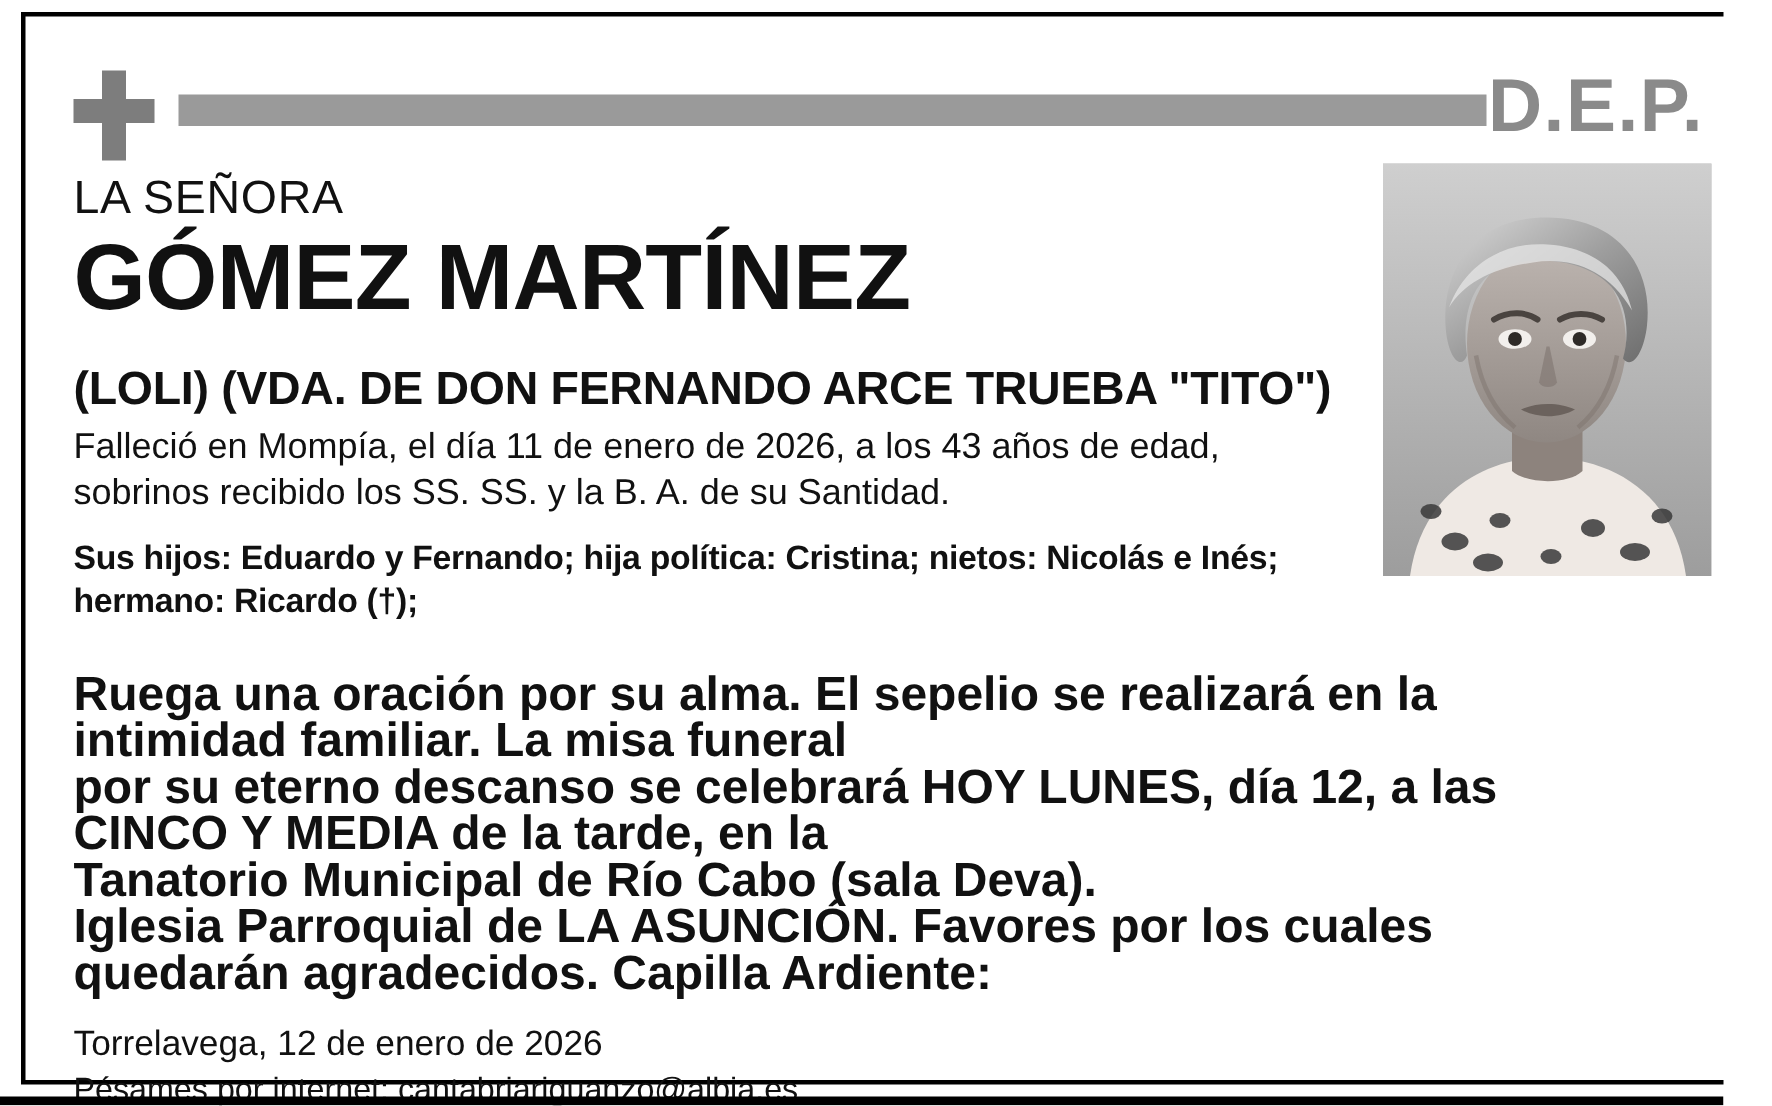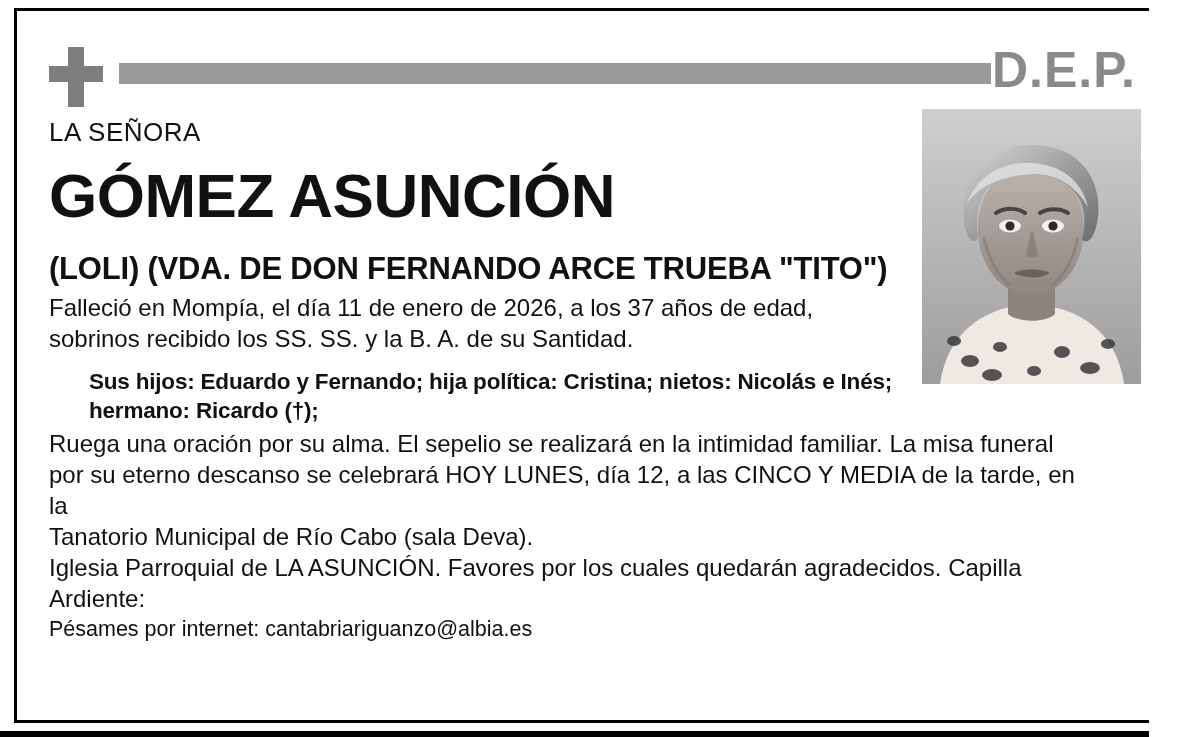--- a/index.html
+++ b/index.html
@@ -90,24 +90,24 @@
 
   
   .body-col {
     position: absolute;
     left: 32px;
     top: 104px;
     width: 855px;
     color: #111111;
   }
   .la-senora {
-    font-size: 26px;
+    font-size: 31px;
     letter-spacing: 0.5px;
     line-height: 34px;
-    margin-bottom: 14px;
+    margin-bottom: 4px;
     font-weight: 400;
   }
   .name {
     font-size: 62px;
     font-weight: bold;
     line-height: 66px;
     letter-spacing: -0.5px;
     margin: 0;
   }
   .name .line2 {
@@ -125,27 +125,26 @@
     font-size: 24px;
     line-height: 31px;
     font-weight: 400;
   }
   .family {
     margin-top: 13px;
     font-size: 22.5px;
     font-weight: bold;
     line-height: 29px;
     letter-spacing: -0.2px;
-    margin-left: 40px;
   }
   .prayer {
-    margin-top: 3px;
-    font-size: 24px;
+    margin-top: 32px;
+    font-size: 32px;
     line-height: 31px;
-    font-weight: 400;
+    font-weight: 700;
     width: 1040px;
   }
   .place-date {
     margin-top: 16px;
     font-size: 23.5px;
     line-height: 31px;
     font-weight: 400;
   }
   .condolences {
     font-size: 21.5px;
@@ -191,41 +190,42 @@
           <div class="h"></div>
         </div>
         <div class="rule"></div>
         <div class="dep">D.E.P.</div>
       </div>
 
       <div class="body-col">
         <div class="la-senora">LA SEÑORA</div>
 
         <div class="name">
-          <span class="line2">GÓMEZ ASUNCIÓN</span>
+          <span class="line2">GÓMEZ MARTÍNEZ</span>
         </div>
 
         <div class="alias">(LOLI) (VDA. DE DON FERNANDO ARCE TRUEBA "TITO")</div>
 
         <div class="died">
-          <div>Falleció en Mompía, el día 11 de enero de 2026, a los 37 años de edad,</div>
+          <div>Falleció en Mompía, el día 11 de enero de 2026, a los 43 años de edad,</div>
           <div>sobrinos recibido los SS. SS. y la B. A. de su Santidad.</div>
         </div>
 
         <div class="family">
           <div>Sus hijos: Eduardo y Fernando; hija política: Cristina; nietos: Nicolás e Inés; hermano: Ricardo (†);</div>
         </div>
 
         <div class="prayer">
           <div>Ruega una oración por su alma. El sepelio se realizará en la intimidad familiar. La misa funeral</div>
           <div>por su eterno descanso se celebrará HOY LUNES, día 12, a las CINCO Y MEDIA de la tarde, en la</div>
           <div>Tanatorio Municipal de Río Cabo (sala Deva).</div>
           <div>Iglesia Parroquial de LA ASUNCIÓN. Favores por los cuales quedarán agradecidos. Capilla Ardiente:</div>
         </div>
 
+        <div class="place-date">Torrelavega, 12 de enero de 2026</div>
         <div class="condolences">Pésames por internet: cantabriariguanzo@albia.es</div>
       </div>
 
       <div class="photo">
         <svg viewBox="0 0 219 275" preserveAspectRatio="xMidYMid slice">
           <defs>
             <linearGradient id="bg" x1="0" y1="0" x2="0" y2="1">
               <stop offset="0%" stop-color="#cfcfcf"></stop>
               <stop offset="100%" stop-color="#9d9d9d"></stop>
             </linearGradient>

